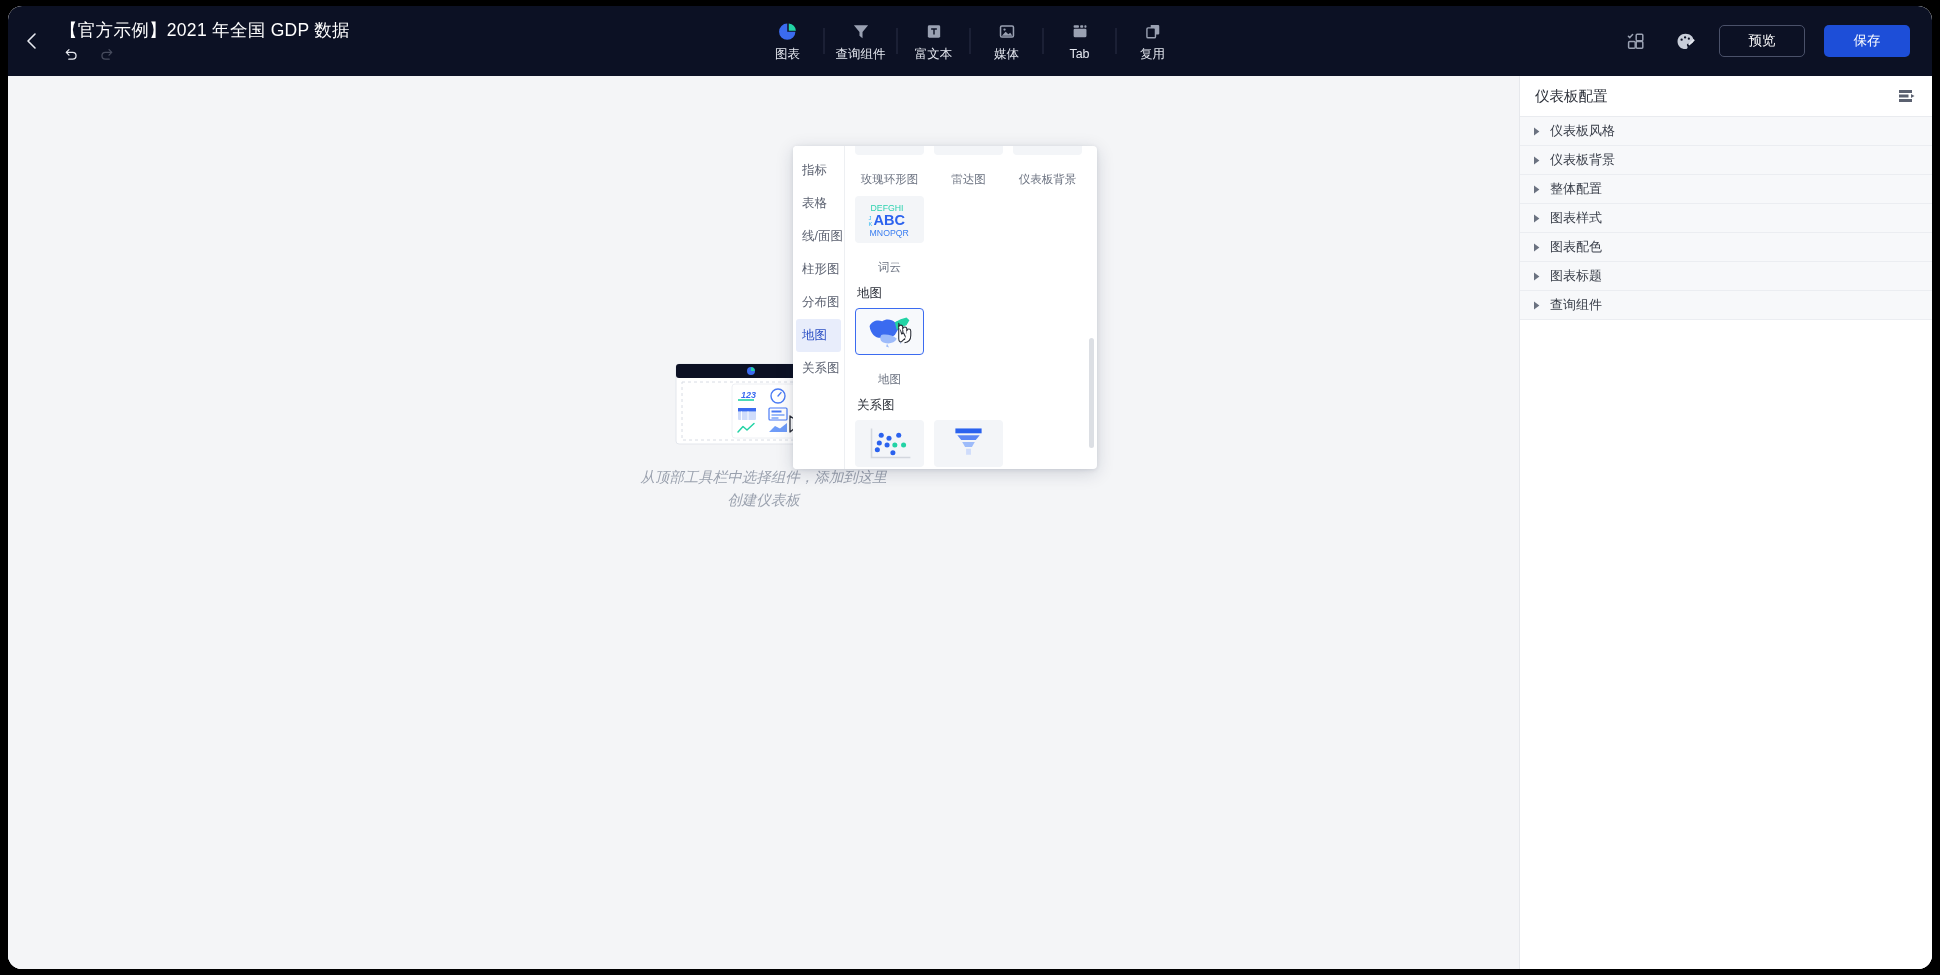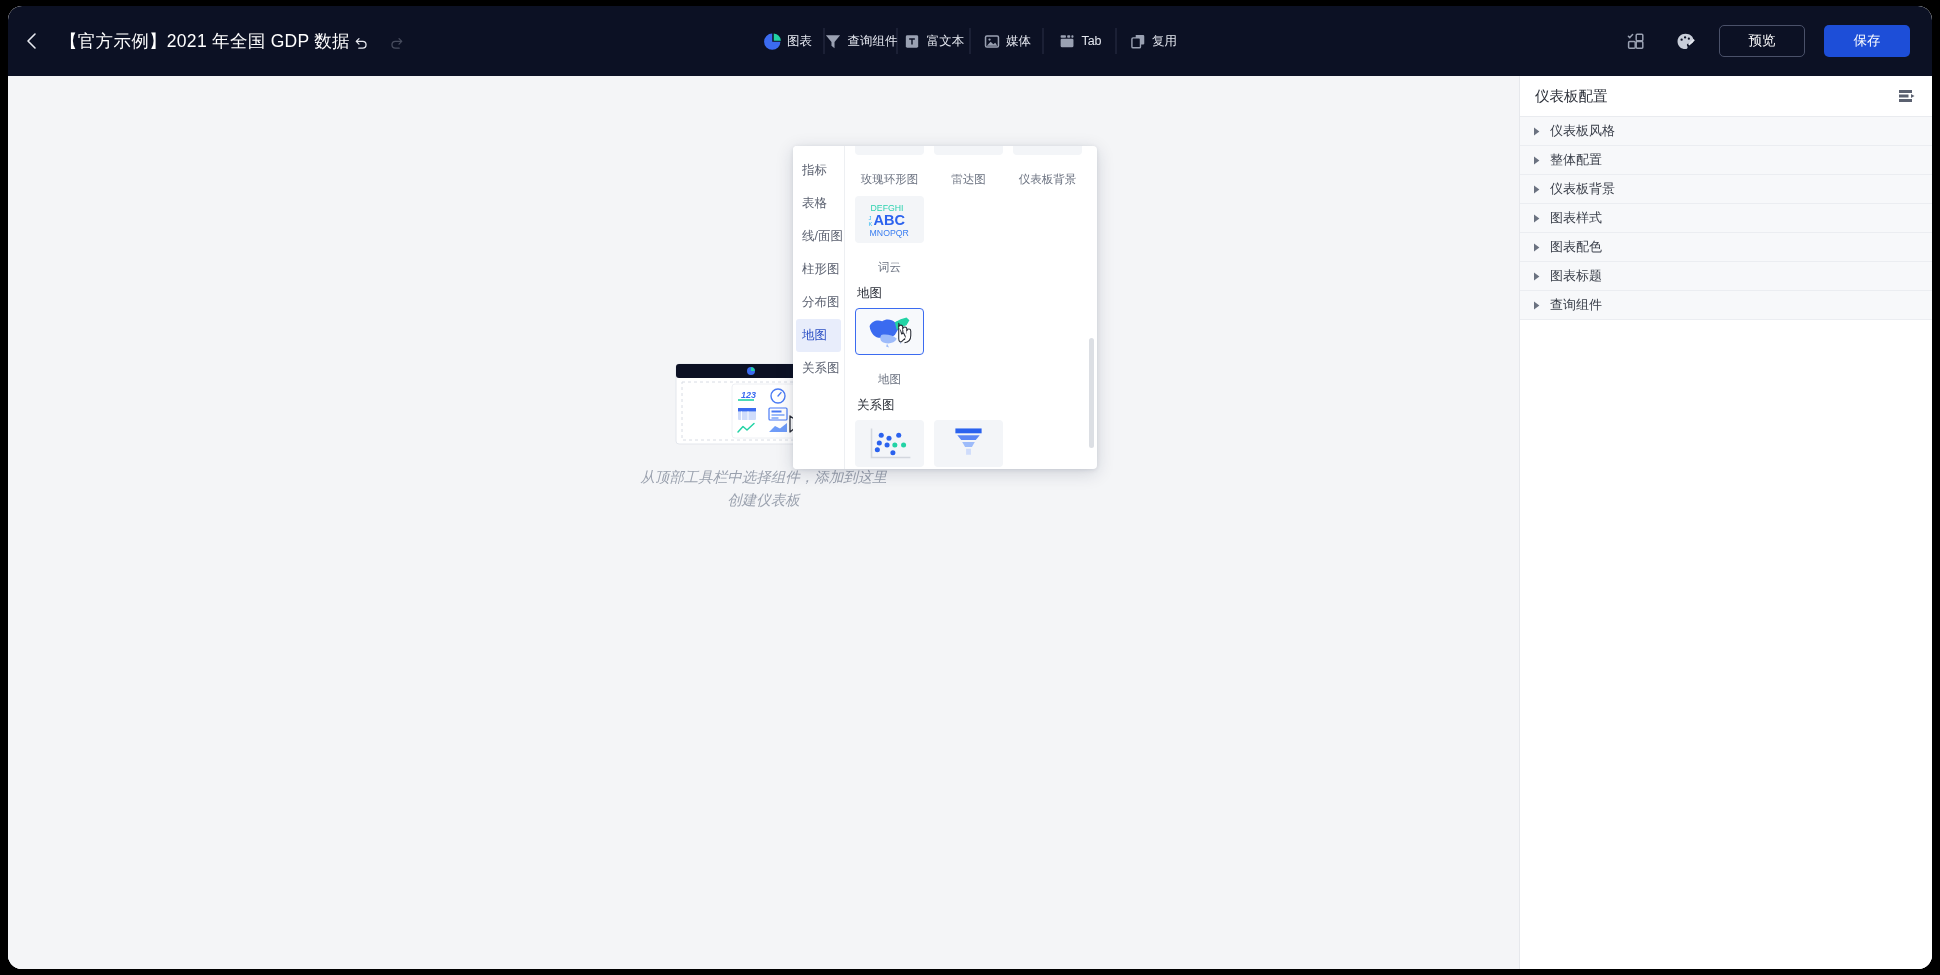--- a/index.html
+++ b/index.html
@@ -27,21 +27,21 @@
     align-items: center;
     border-radius: 14px 14px 0 0;
   }
   .back-btn {
     width: 46px; height: 70px;
     display: flex; align-items: center; justify-content: center;
     color: #e8eaf0;
     cursor: pointer;
   }
   .back-btn svg { display: block; }
-  .title-block { margin-left: 6px; display: flex; flex-direction: row; justify-content: center; }
+  .title-block { margin-left: 6px; display: flex; flex-direction: column; justify-content: center; }
   .doc-title {
     color: #ffffff;
     font-size: 17.5px;
     letter-spacing: .3px;
     line-height: 22px;
     white-space: nowrap;
   }
   .history-row { display: flex; gap: 20px; margin-top: 5px; padding-left: 2px; }
   .hist-icon { cursor: pointer; display: block; }
   .hist-icon.disabled { opacity: .45; cursor: default; }
@@ -52,21 +52,21 @@
     left: 50%; top: 0;
     transform: translateX(-50%);
     height: 70px;
     display: flex;
     align-items: center;
   }
   .tool-item {
     width: 72px;
     height: 56px;
     display: flex;
-    flex-direction: row;
+    flex-direction: column;
     align-items: center;
     justify-content: center;
     gap: 5px;
     cursor: pointer;
     position: relative;
   }
   .tool-icon { height: 20px; display: flex; align-items: center; justify-content: center; }
   .tool-label { color: #e5e8f0; font-size: 12.5px; line-height: 14px; white-space: nowrap; }
   .tool-sep { width: 1px; height: 26px; background: #2a3047; }
 
@@ -408,27 +408,27 @@
       <div class="rp-section">
         <svg class="rp-caret" viewBox="0 0 8 9">
             <path d="M1 0.6 L6.4 4.5 L1 8.4 Z" fill="#6b7280"></path>
           </svg>
         <span class="rp-sec-label">仪表板风格</span>
       </div>
       <div class="rp-section">
         <svg class="rp-caret" viewBox="0 0 8 9">
             <path d="M1 0.6 L6.4 4.5 L1 8.4 Z" fill="#6b7280"></path>
           </svg>
+        <span class="rp-sec-label">仪表板背景</span>
+      </div>
+      <div class="rp-section">
+        <svg class="rp-caret" viewBox="0 0 8 9">
+            <path d="M1 0.6 L6.4 4.5 L1 8.4 Z" fill="#6b7280"></path>
+          </svg>
         <span class="rp-sec-label">整体配置</span>
-      </div>
-      <div class="rp-section">
-        <svg class="rp-caret" viewBox="0 0 8 9">
-            <path d="M1 0.6 L6.4 4.5 L1 8.4 Z" fill="#6b7280"></path>
-          </svg>
-        <span class="rp-sec-label">仪表板背景</span>
       </div>
       <div class="rp-section">
         <svg class="rp-caret" viewBox="0 0 8 9">
             <path d="M1 0.6 L6.4 4.5 L1 8.4 Z" fill="#6b7280"></path>
           </svg>
         <span class="rp-sec-label">图表样式</span>
       </div>
       <div class="rp-section">
         <svg class="rp-caret" viewBox="0 0 8 9">
             <path d="M1 0.6 L6.4 4.5 L1 8.4 Z" fill="#6b7280"></path>

